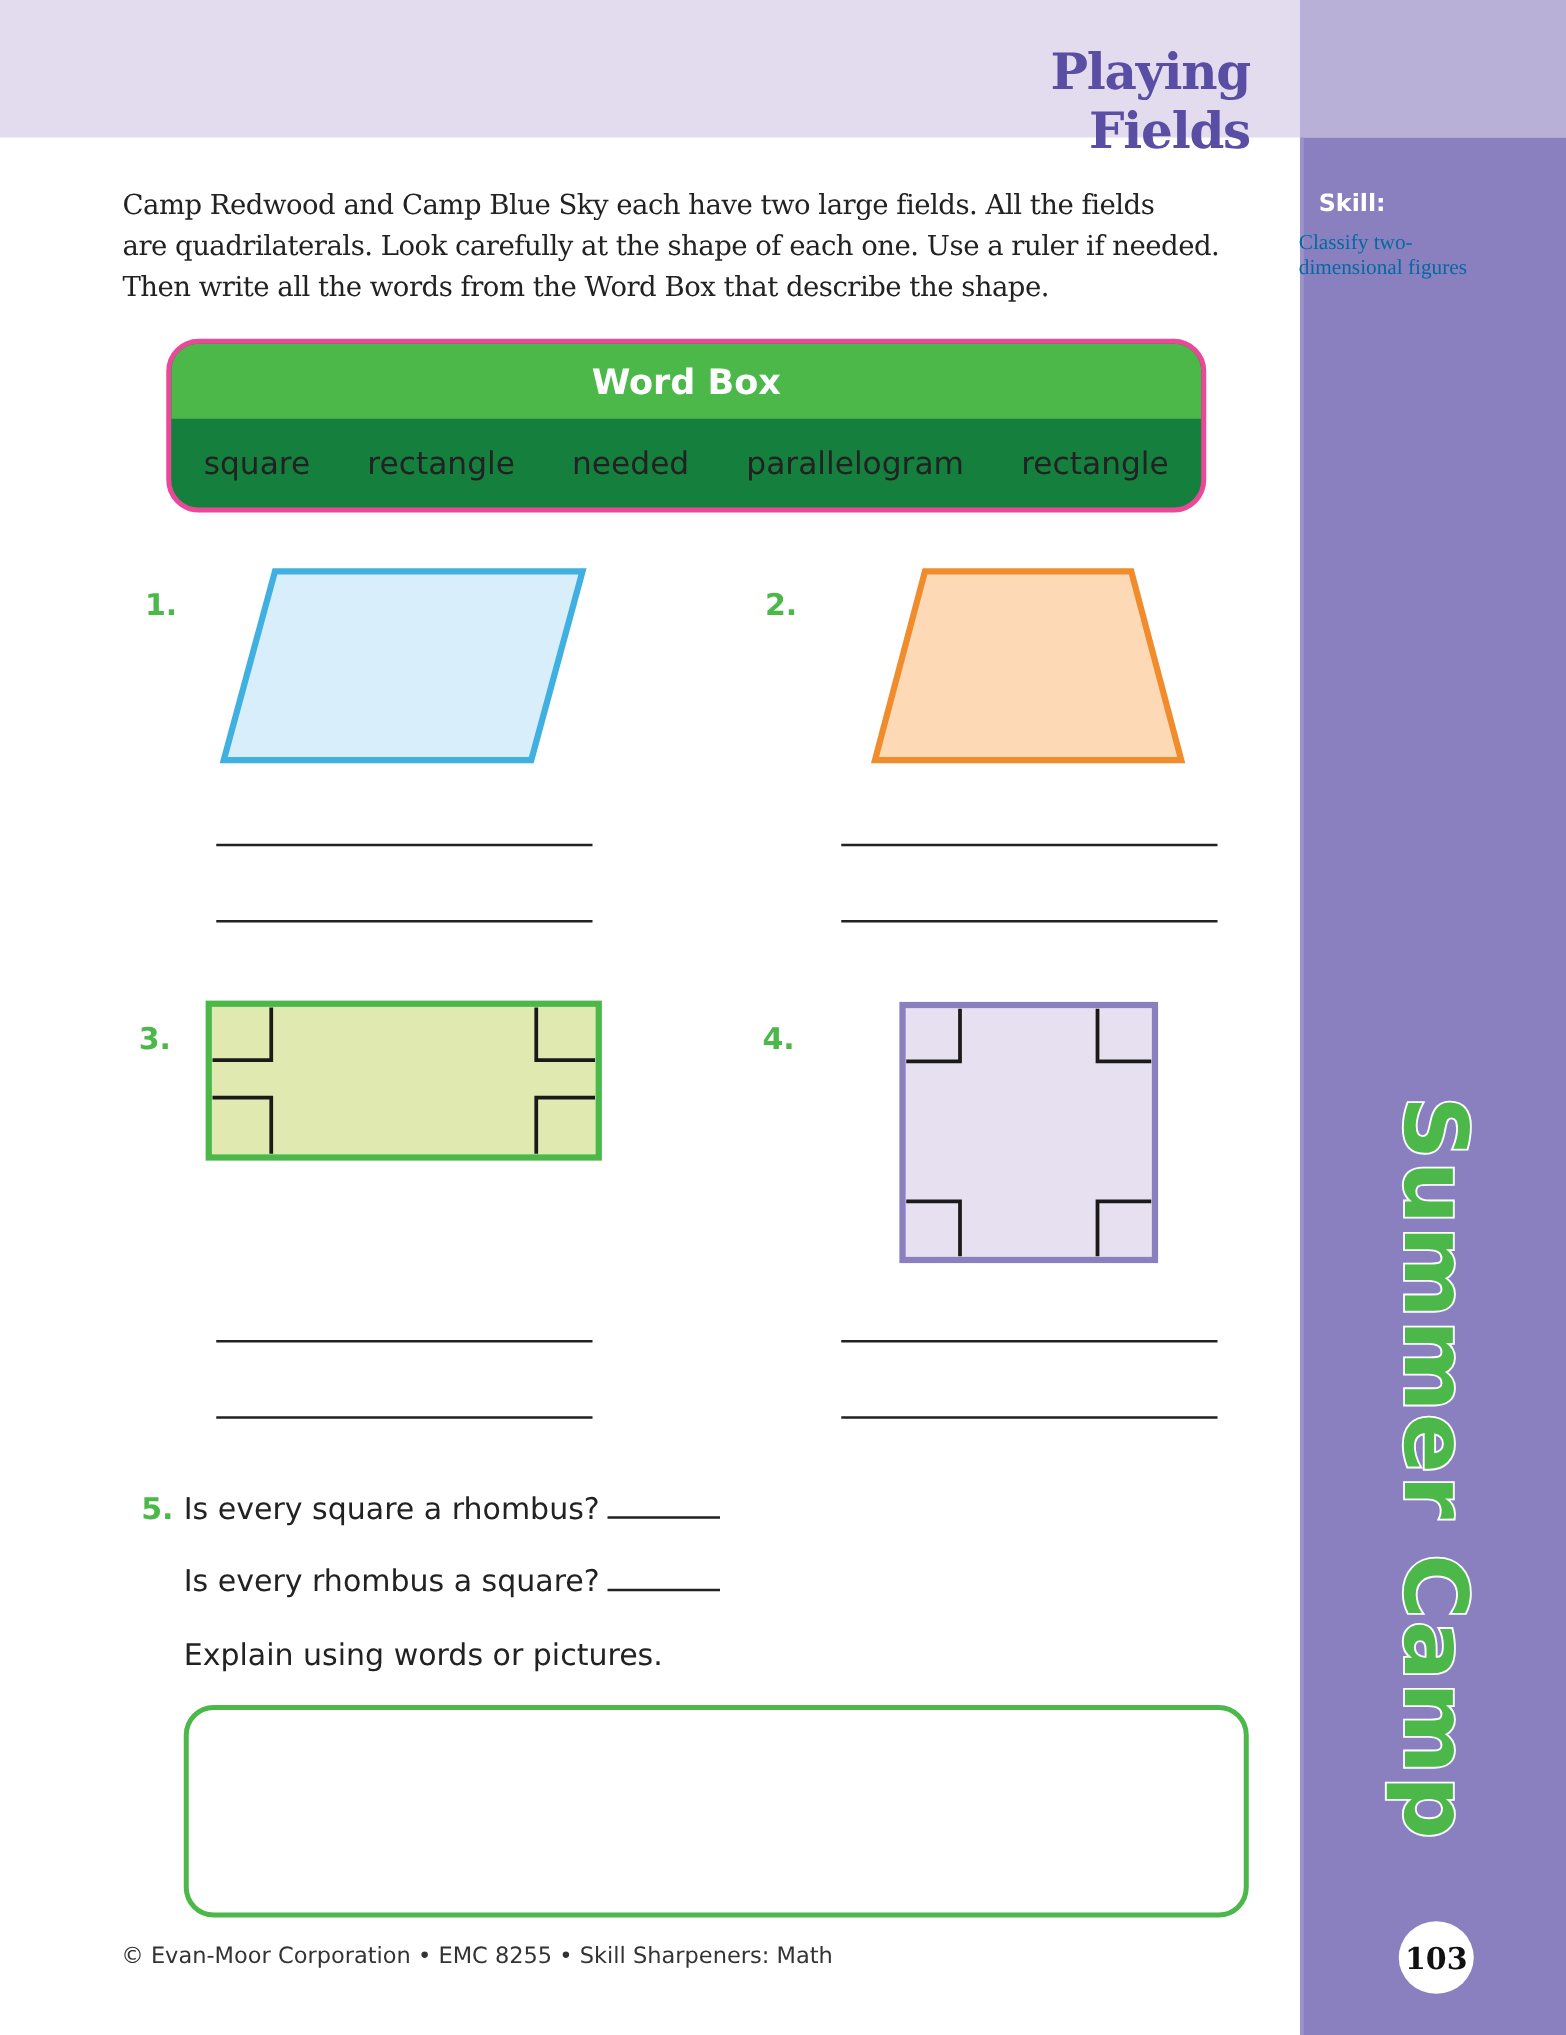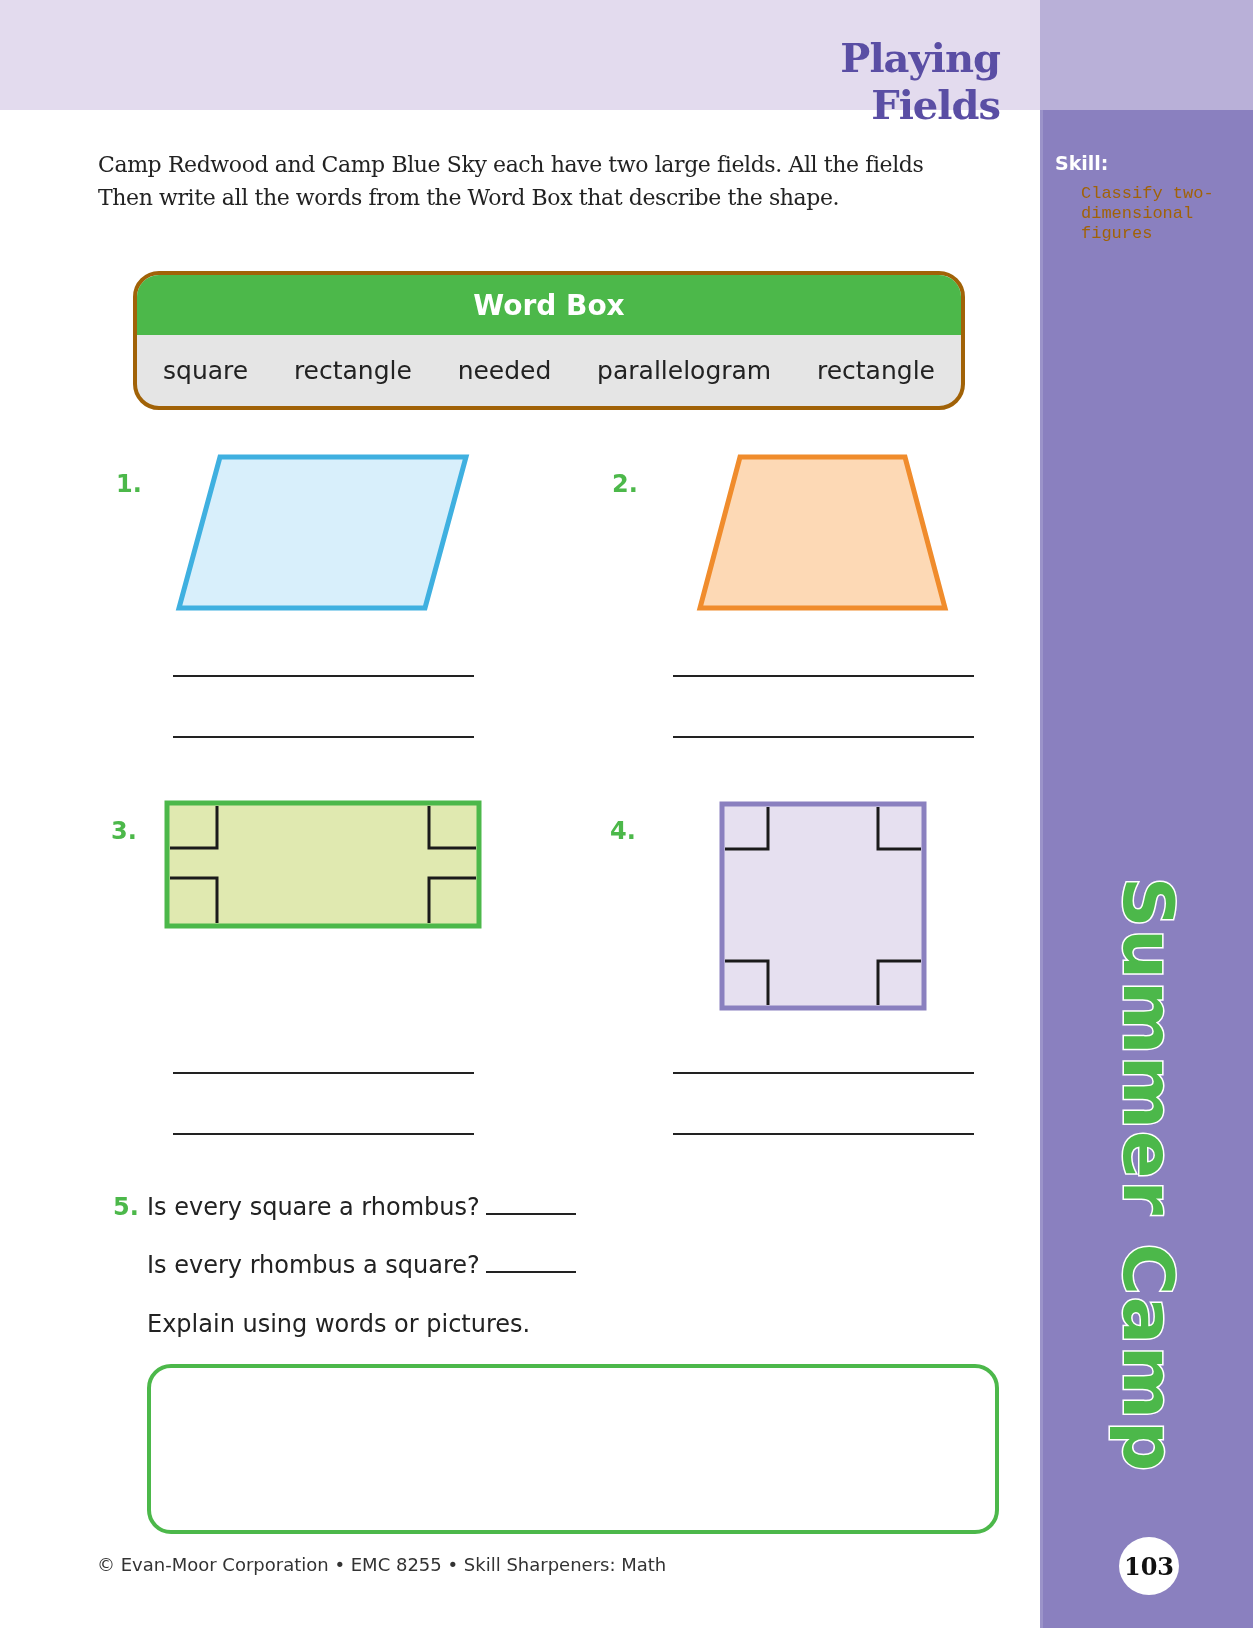--- a/index.html
+++ b/index.html
@@ -2,26 +2,26 @@
 <html><head>
 <meta charset="utf-8">
 <style>
   html, body { margin: 0; padding: 0; }
   body { width: 1253px; height: 1628px; position: relative; background: #ffffff; overflow: hidden; font-family: "DejaVu Sans", sans-serif; }
   .header-band { position: absolute; left: 0; top: 0; width: 1040px; height: 110px; background: #e3dbee; }
   .header-corner { position: absolute; left: 1040px; top: 0; width: 213px; height: 110px; background: #b9b0d8; }
   .sidebar { position: absolute; left: 1040px; top: 110px; width: 213px; height: 1518px; background: #8a80bf; border-left: 3px solid #9b93c9; box-sizing: border-box; }
   .page-title { position: absolute; left: 700px; top: 34px; width: 300px; text-align: right; font-family: "DejaVu Serif", serif; font-weight: bold; font-size: 40px; color: #5a4ea4; letter-spacing: -1px; }
   .skill-label { position: absolute; left: 1055px; top: 152px; color: #fff; font-weight: bold; font-size: 19px; font-family: "DejaVu Sans", sans-serif; }
-  .skill-text { position: absolute; left: 1081px; top: 184px; width: 160px; color: #a16207; font-size: 17px; line-height: 20px; font-family: Liberation Mono, monospace; }
+  .skill-text { position: absolute; left: 1039px; top: 184px; width: 160px; color: #0369a1; font-size: 17px; line-height: 20px; font-family: Liberation Serif, serif; }
   .vertical-title { position: absolute; left: 1148px; top: 1175px; transform: translate(-50%, -50%) rotate(90deg); white-space: nowrap; font-family: "DejaVu Sans", sans-serif; font-weight: bold; font-size: 70px; color: #4cb84a; -webkit-text-stroke: 3px #ffffff; paint-order: stroke fill; letter-spacing: 2px; }
   .page-number { position: absolute; left: 1119px; top: 1537px; width: 60px; height: 58px; border-radius: 50%; background: #ffffff; display: flex; align-items: center; justify-content: center; font-family: "DejaVu Serif", serif; font-weight: bold; font-size: 24px; color: #111; }
   .intro { position: absolute; left: 98px; top: 148px; width: 900px; font-family: "DejaVu Serif", serif; font-size: 22px; line-height: 33px; color: #222; letter-spacing: -0.4px; }
   .intro div { white-space: nowrap; }
-  .wordbox { position: absolute; left: 133px; top: 271px; width: 832px; height: 139px; border: 4px solid #a16207; border-radius: 26px; box-sizing: border-box; overflow: hidden; background: #e5e5e5; }
+  .wordbox { position: absolute; left: 133px; top: 271px; width: 832px; height: 139px; border: 4px solid #ec4899; border-radius: 26px; box-sizing: border-box; overflow: hidden; background: #15803d; }
   .wordbox-header { height: 60px; background: #4cb84a; color: #fff; font-size: 28px; font-weight: bold; display: flex; align-items: center; justify-content: center; }
   .wordbox-words { display: flex; justify-content: space-between; padding: 0 26px; height: 71px; align-items: center; font-size: 25px; color: #222; }
   .num { position: absolute; font-size: 24px; font-weight: bold; color: #4cb84a; }
   .shape { position: absolute; }
   .answer-line { position: absolute; height: 2px; background: #222; }
   .q-row { position: absolute; left: 113px; font-size: 24px; color: #222; white-space: nowrap; }
   .q-num { color: #4cb84a; font-weight: bold; display: inline-block; width: 34px; }
   .blank { display: inline-block; width: 90px; height: 2px; background: #222; vertical-align: middle; margin-left: 6px; position: relative; top: 6px; }
   .explain-box { position: absolute; left: 147px; top: 1364px; width: 852px; height: 170px; border: 4px solid #4cb84a; border-radius: 24px; box-sizing: border-box; }
   .footer { position: absolute; left: 97px; top: 1554px; font-size: 18px; color: #333; white-space: nowrap; font-family: "DejaVu Sans", sans-serif; }
@@ -34,20 +34,21 @@
 <div class="page-title">Playing Fields</div>
 
 <div class="sidebar"></div>
 <div class="skill-label">Skill:</div>
 <div class="skill-text">Classify two-dimensional figures</div>
 <div class="vertical-title">Summer Camp</div>
 <div class="page-number">103</div>
 
 <div class="intro">
   <div>Camp Redwood and Camp Blue Sky each have two large fields. All the fields</div>
+  <div>are quadrilaterals. Look carefully at the shape of each one. Use a ruler if needed.</div>
   <div>Then write all the words from the Word Box that describe the shape.</div>
 </div>
 
 <div class="wordbox">
   <div class="wordbox-header">Word Box</div>
   <div class="wordbox-words">
     <span>square</span>
     <span>rectangle</span>
     <span>needed</span>
     <span>parallelogram</span>

